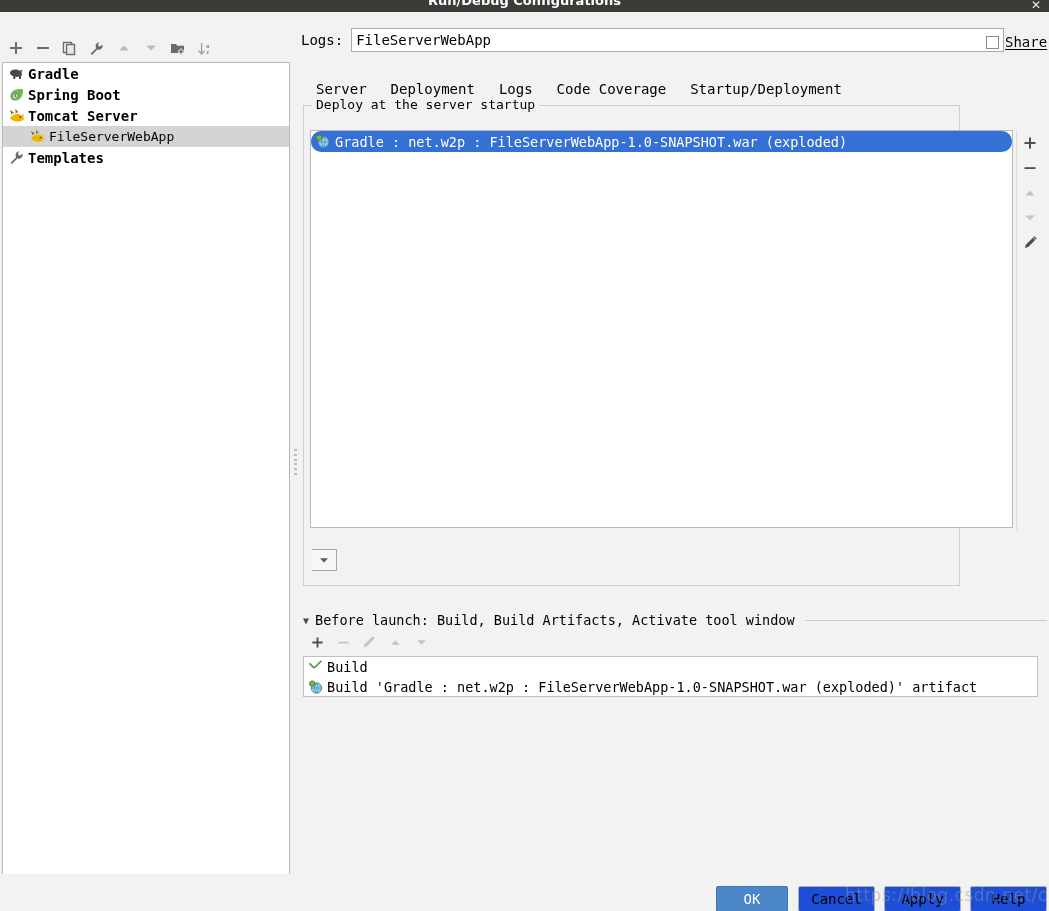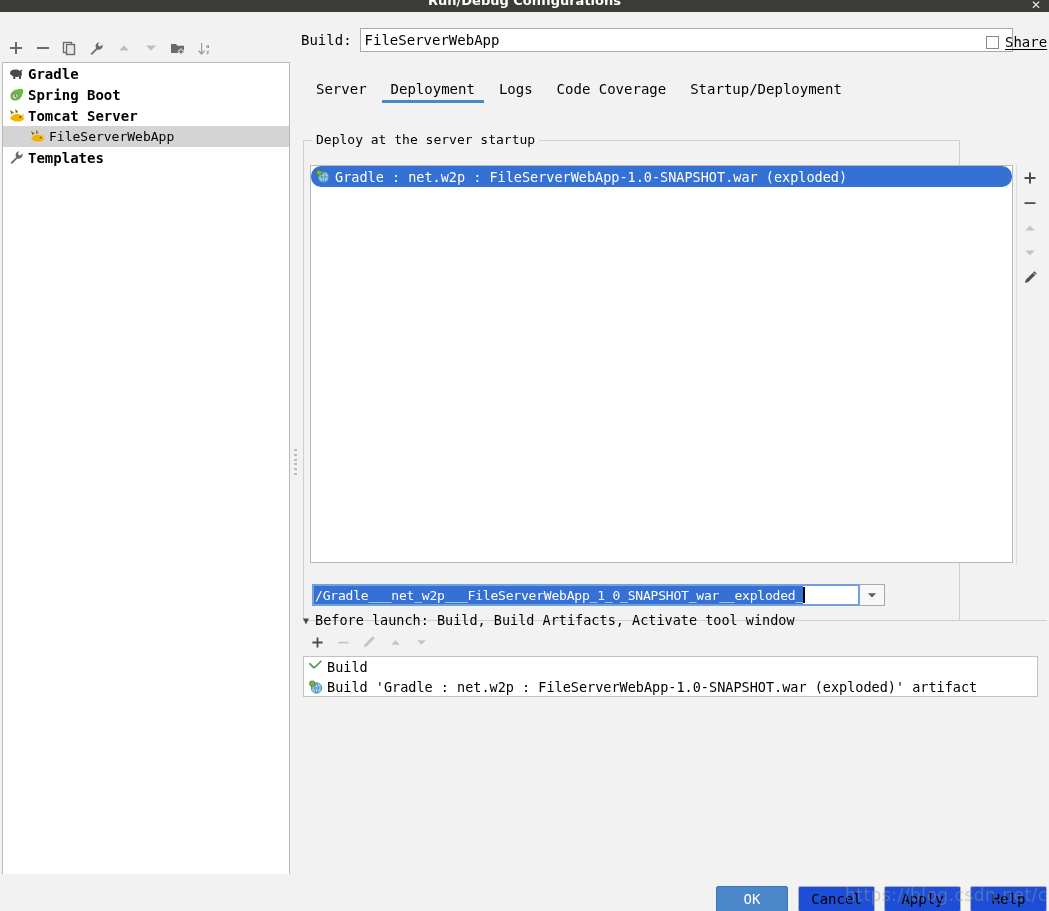--- a/index.html
+++ b/index.html
@@ -168,21 +168,20 @@
     position: absolute; left: 3px; right: 3px; bottom: 0;
     height: 3px; background: #4a86c8;
   }
 
   
   .group {
     position: absolute; left: 7px; top: 93px;
     width: 657px; height: 481px;
     border: 1px solid #cfcfcf;
     background: #f2f2f2;
-    margin-top: 35px;
   }
   .group-title {
     position: absolute; left: 8px; top: -9px;
     background: #f2f2f2;
     padding: 0 4px;
     font-size: 13px;
     font-family: "DejaVu Sans Mono", "Liberation Mono", monospace;
     color: #000;
   }
   .deploy-list {
@@ -458,21 +457,21 @@
         <i></i>
         <i></i>
         <i></i>
         <i></i>
     </div>
   </div>
 
   <div class="right">
 
     <div class="name-row">
-      <span class="name-label">Build:</span>
+      <span class="name-label">Logs:</span>
       <input class="name-input" type="text" value="FileServerWebApp" style="">
     </div>
 
     <div class="share-box">
       <span class="chk"></span>
       <span class="share-label">Share</span>
     </div>
 
     <div class="tabs">
       <div class="tab">
@@ -531,24 +530,20 @@
         </div>
         <div class="lt-btn">
           <svg width="15" height="15" viewBox="0 0 15 15">
             <path d="M11.4 1.3 13.7 3.6 5.2 12.1 1.9 13.1 2.9 9.8z" fill="#4e4e4e"></path>
             <path d="M10.2 2.6 12.4 4.8" stroke="#f2f2f2" stroke-width="1"></path>
           </svg>
         </div>
       </div>
 
       <div class="ctx-row">
-        <div class="ctx-field">
-          <span class="ctx-text">/Gradle___net_w2p___FileServerWebApp_1_0_SNAPSHOT_war__exploded_</span>
-          <span class="ctx-caret"></span>
-        </div>
         <div class="ctx-arrow">
           <svg width="10" height="8" viewBox="0 0 10 8">
               <path d="M1 2.2h8L5 6.5z" fill="#5a5a5a"></path>
             </svg>
         </div>
       </div>
     </div>
 
     <div class="bl-header">
       <span class="tri">▼</span>

